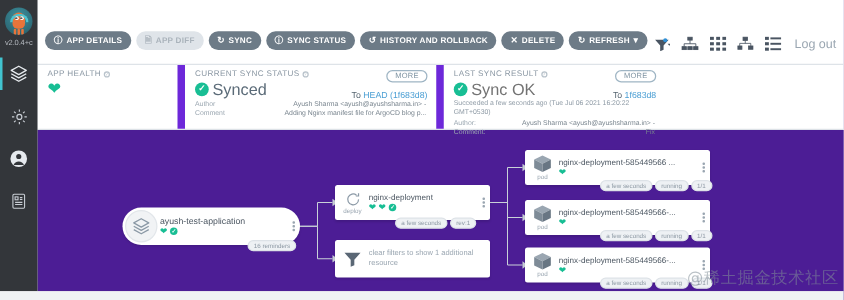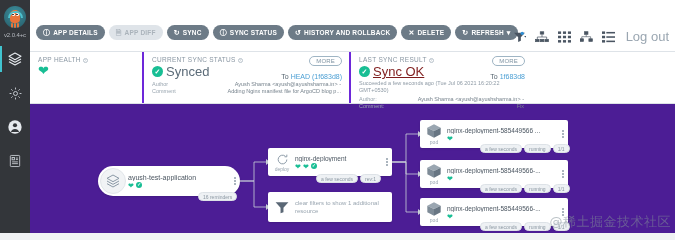--- a/index.html
+++ b/index.html
@@ -89,40 +89,40 @@
     white-space: nowrap; cursor: pointer; border: none;
   }
   .tbtn.disabled { background: #dfe4e9; color: #aab3bb; }
   .tbtn .gl { font-size: 7px; line-height: 1; display:inline-block; }
 
   .header-icons {
     position: absolute; right: 6px; top: 29px; display: flex; align-items: center; gap: 9px;
     color: #4a5562;
   }
   .header-icons .hicon { display: flex; align-items: center; cursor: pointer; }
-  .logout-text { font-size: 13px; color: #9aa6b1; margin-left: 2px; }
+  .logout-text { font-size: 10px; color: #9aa6b1; margin-left: 2px; }
 
   
   #status-strip {
     position: absolute; left: 30px; top: 52px; right: 0; height: 52px;
     background: #fff; border-bottom: 1px solid #dde2e7; display: flex;
     z-index: 15;
   }
   .panel { position: relative; padding: 4px 8px 0 8px; }
-  .panel + .panel { border-left: 2px solid #6d28d9; }
+  .panel + .panel { border-left: 6px solid #6d28d9; }
   .panel-title { font-size: 6.5px; color: #8a97a3; letter-spacing: 0.3px; }
   .panel-title .q {
     display:inline-block; width:5px; height:5px; border-radius:50%;
     border:0.5px solid #b9c3cb; color:#b9c3cb; font-size:4px; line-height:4.4px;
     text-align:center; margin-left:2px; vertical-align: middle;
   }
   .big-row { display: flex; align-items: center; gap: 3px; margin-top: 1px; }
   .heart { color: #18be94; font-size: 13px; line-height: 13px; }
   .big-text { font-size: 13px; color: #5b6b78; font-weight: normal; }
-  .big-text.muted { color: #7f1d1d; text-decoration: underline; }
+  .big-text.muted { color: #737373; }
   .ok-circle {
     width: 11px; height: 11px; border-radius: 50%; background: #18be94;
     color: #fff; font-size: 7px; line-height: 11px; text-align: center; font-weight: bold;
   }
   .more-pill {
     position: absolute; right: 7px; top: 4px;
     border: 0.7px solid #9fb5c4; color: #7e93a2; border-radius: 7px;
     font-size: 6px; padding: 1px 6px; letter-spacing: 0.2px; cursor: pointer;
     background: #fff;
   }

